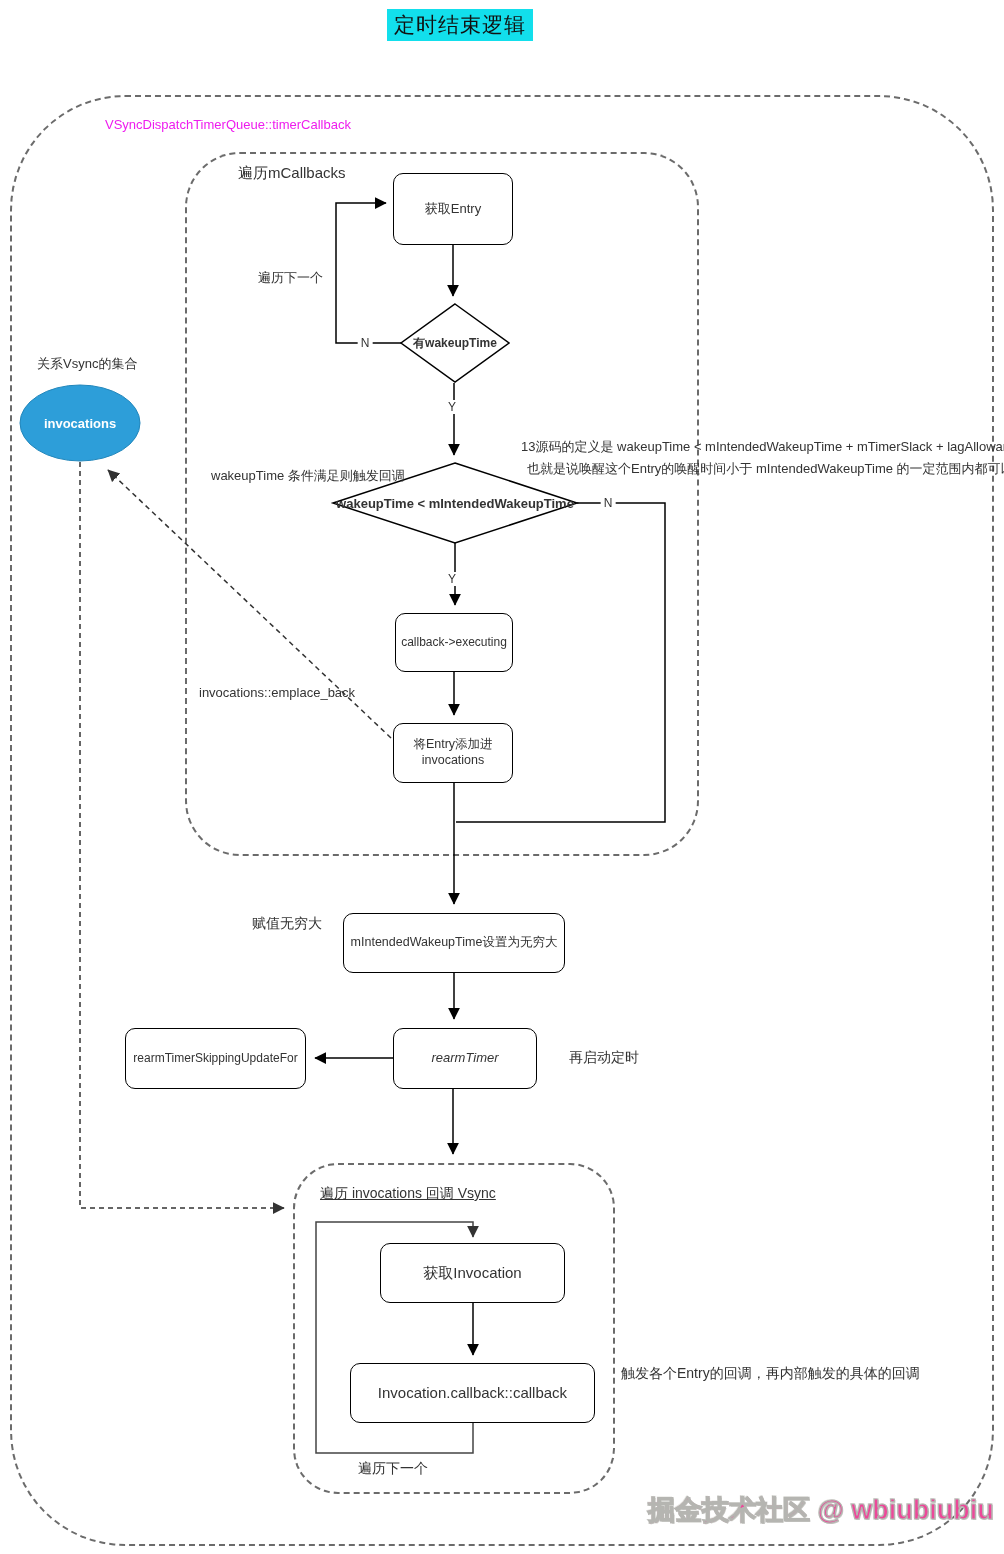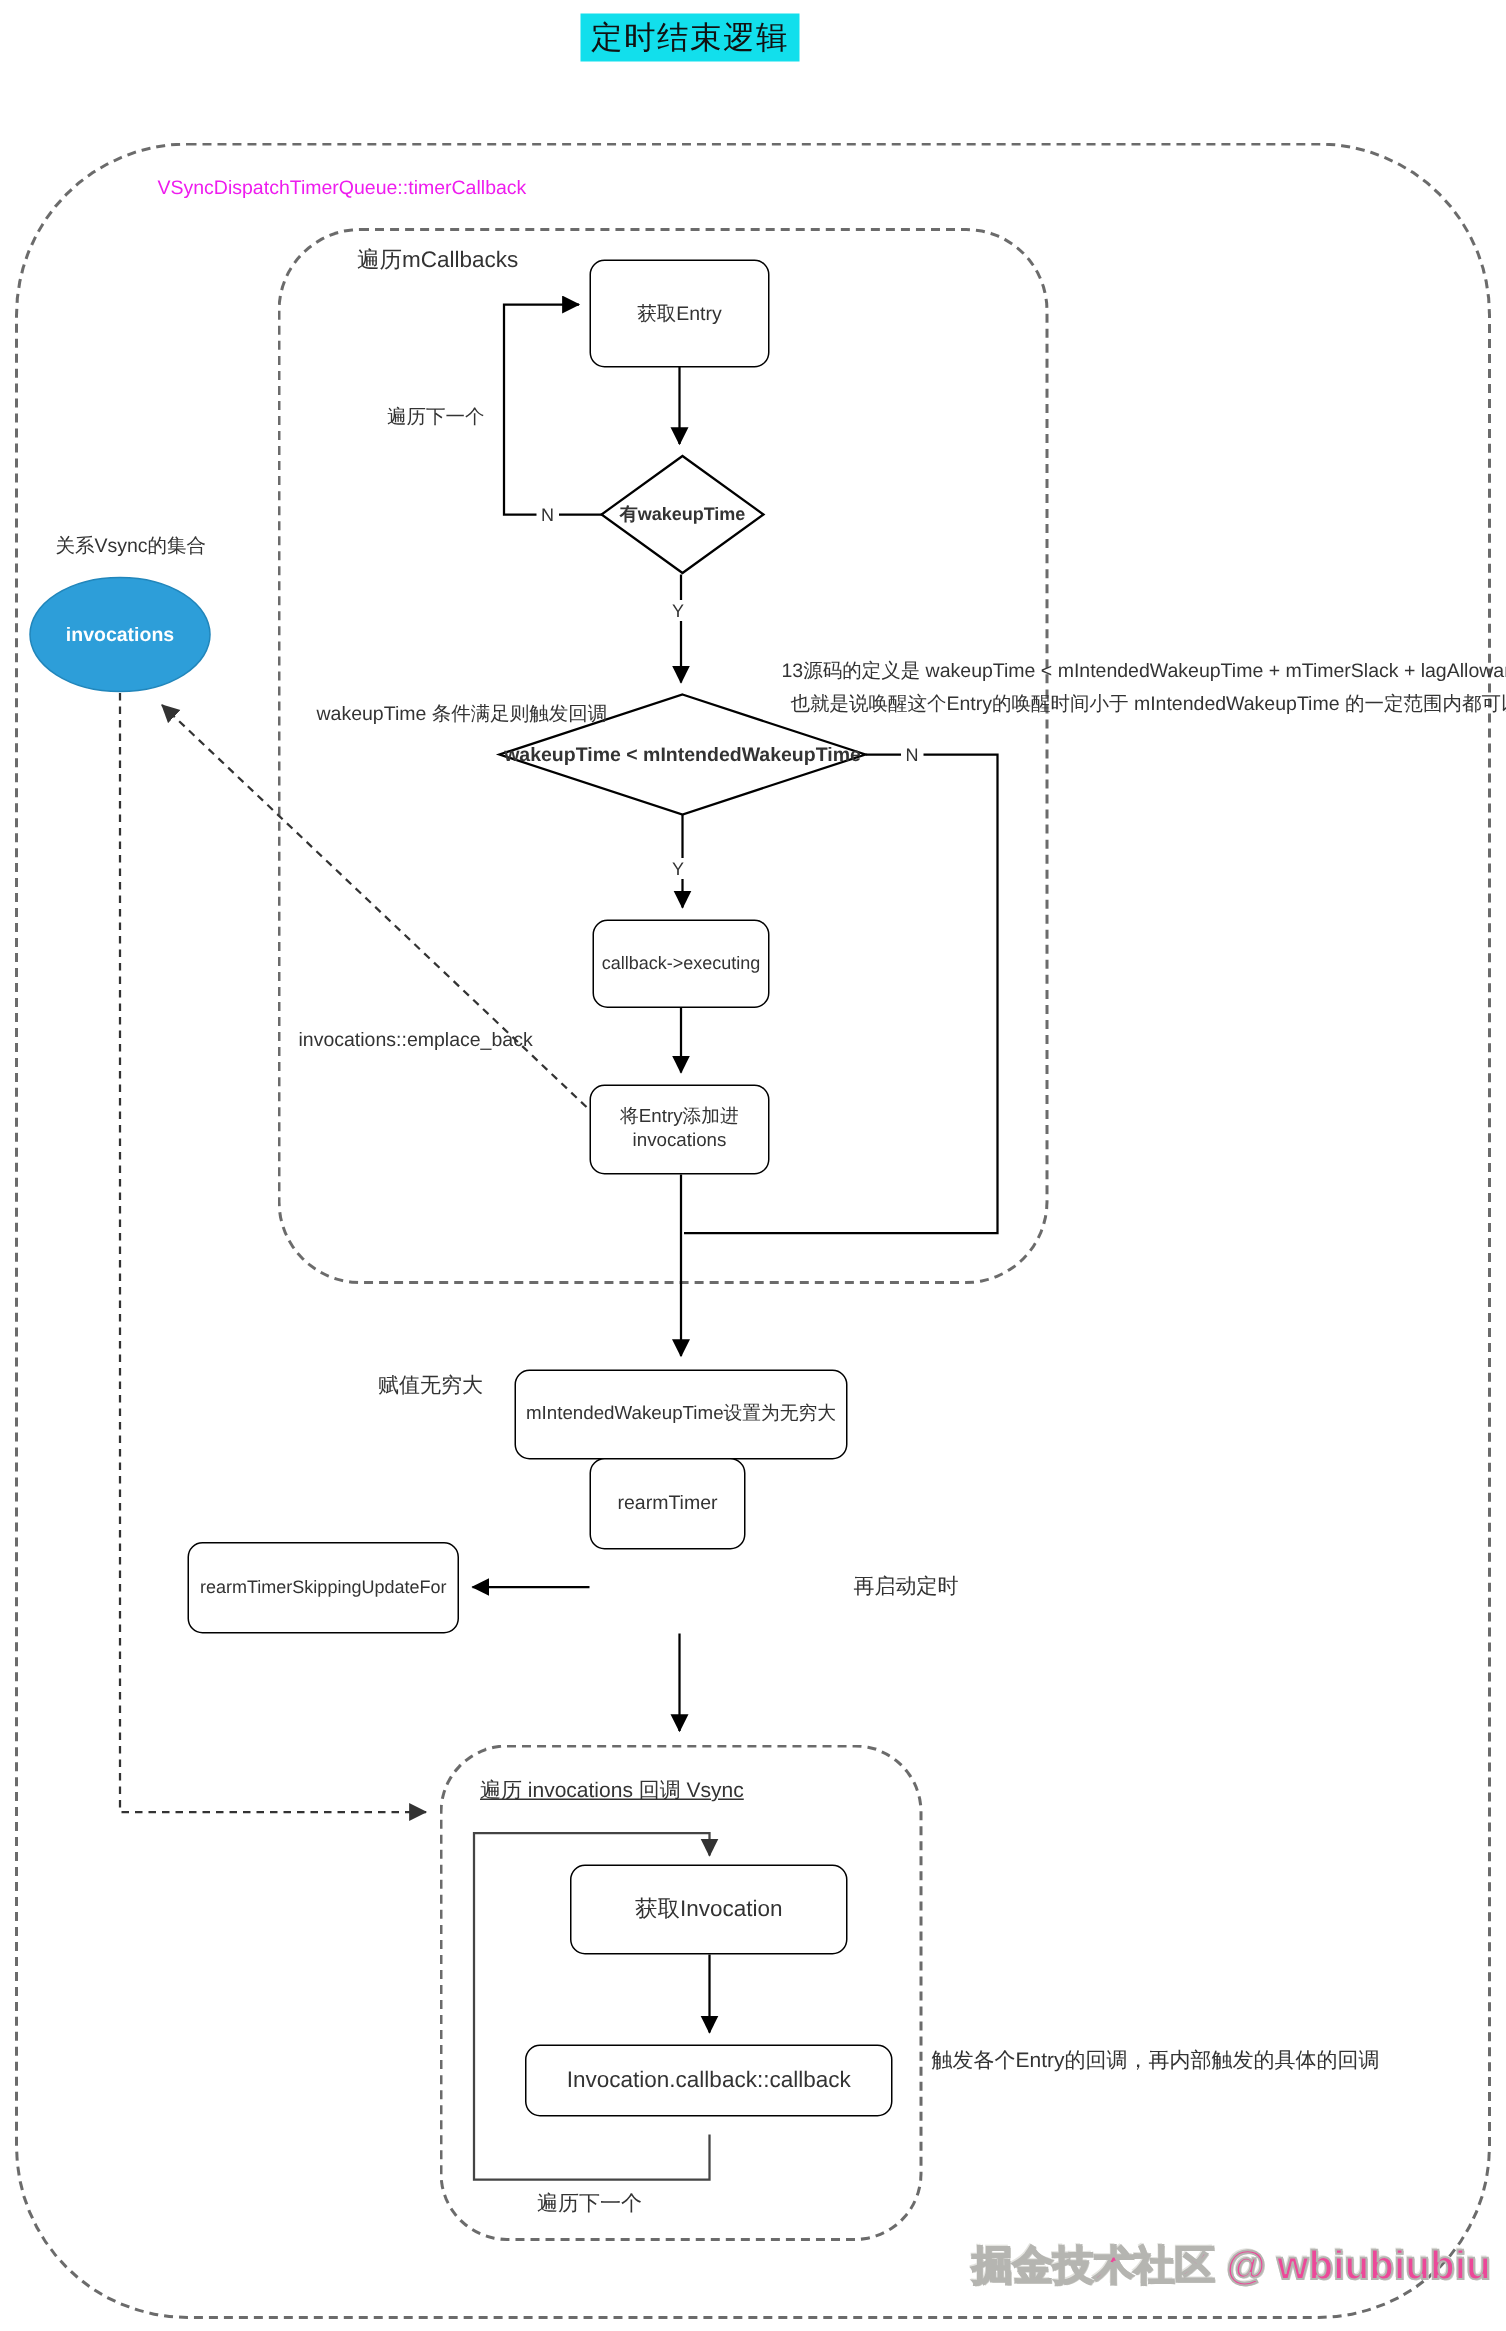--- a/index.html
+++ b/index.html
@@ -101,33 +101,33 @@
 
   <div class="node" style="left:393px;top:723px;width:120px;height:60px;font-size:12.5px;flex-direction:column;justify-content:center;">
     <span>将Entry添加进</span>
     <span>invocations</span>
   </div>
 
   <div class="node" style="left:343px;top:913px;width:222px;height:60px;font-size:12.5px;">
     <span>mIntendedWakeupTime设置为无穷大</span>
   </div>
 
-  <div class="node" style="left:393px;top:972px;width:104px;height:61px;">
+  <div class="node" style="left:393px;top:1028px;width:144px;height:61px;font-style:italic;">
     <span>rearmTimer</span>
   </div>
 
   <div class="node" style="left:125px;top:1028px;width:181px;height:61px;font-size:12px;">
     <span>rearmTimerSkippingUpdateFor</span>
   </div>
 
   <div class="node" style="left:380px;top:1243px;width:185px;height:60px;font-size:15px;">
     <span>获取Invocation</span>
   </div>
 
-  <div class="node" style="left:350px;top:1363px;width:245px;height:48px;font-size:15px;">
+  <div class="node" style="left:350px;top:1363px;width:245px;height:60px;font-size:15px;">
     <span>Invocation.callback::callback</span>
   </div>
 
   <div class="diamond-label" style="left:455px;top:343px;width:120px;font-size:12px;">有wakeupTime</div>
   <div class="diamond-label" style="left:455px;top:503px;width:240px;font-size:13px;">wakeupTime &lt; mIntendedWakeupTime</div>
 
   <div class="ellipse-label" style="left:80px;top:423px;">invocations</div>
   <div class="lbl" style="left:37px;top:355px;">关系Vsync的集合</div>
 
   <div class="branch" style="left:365px;top:343px;">N</div>

